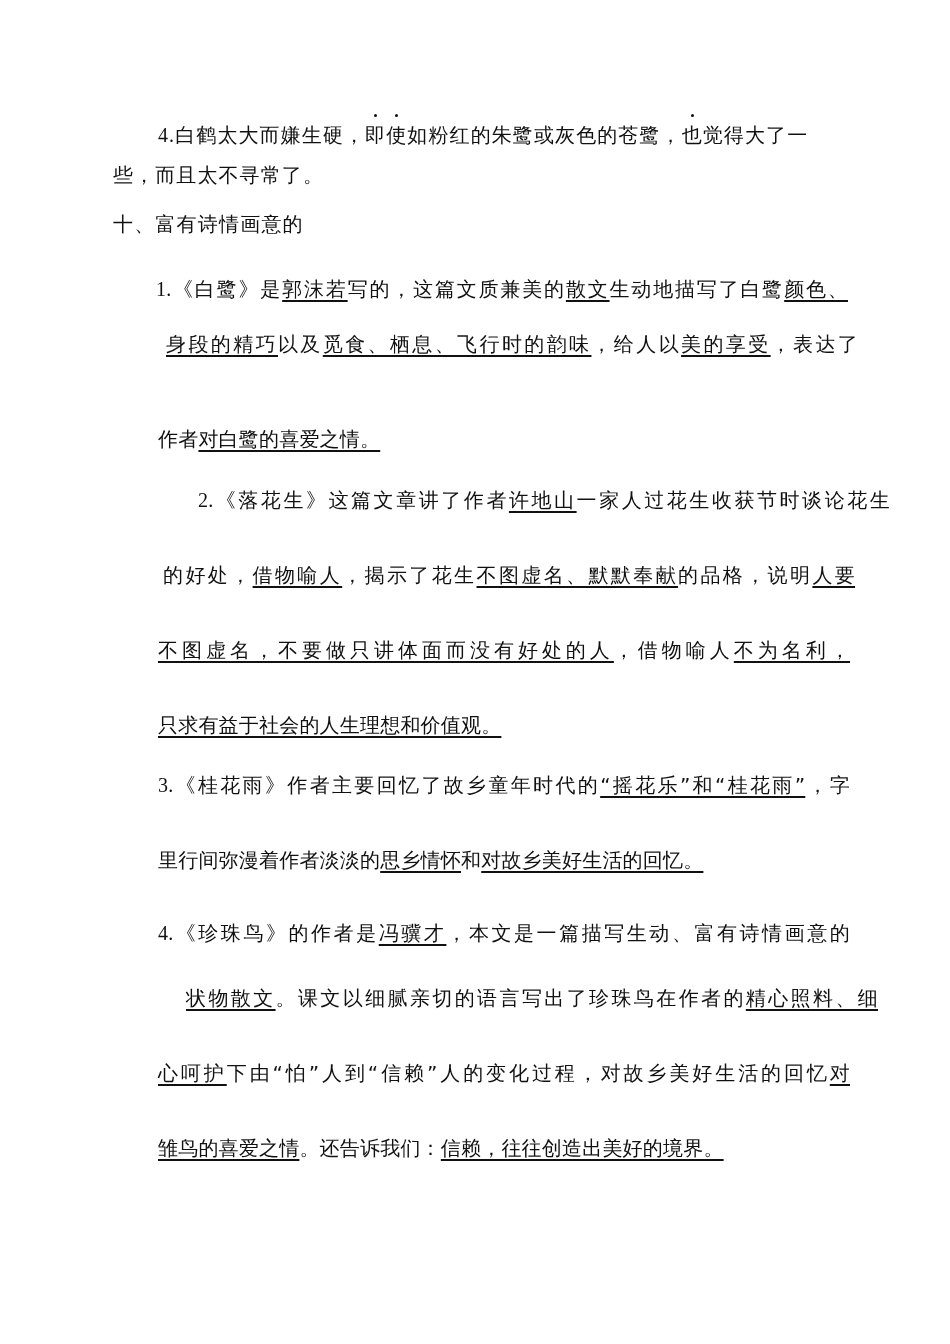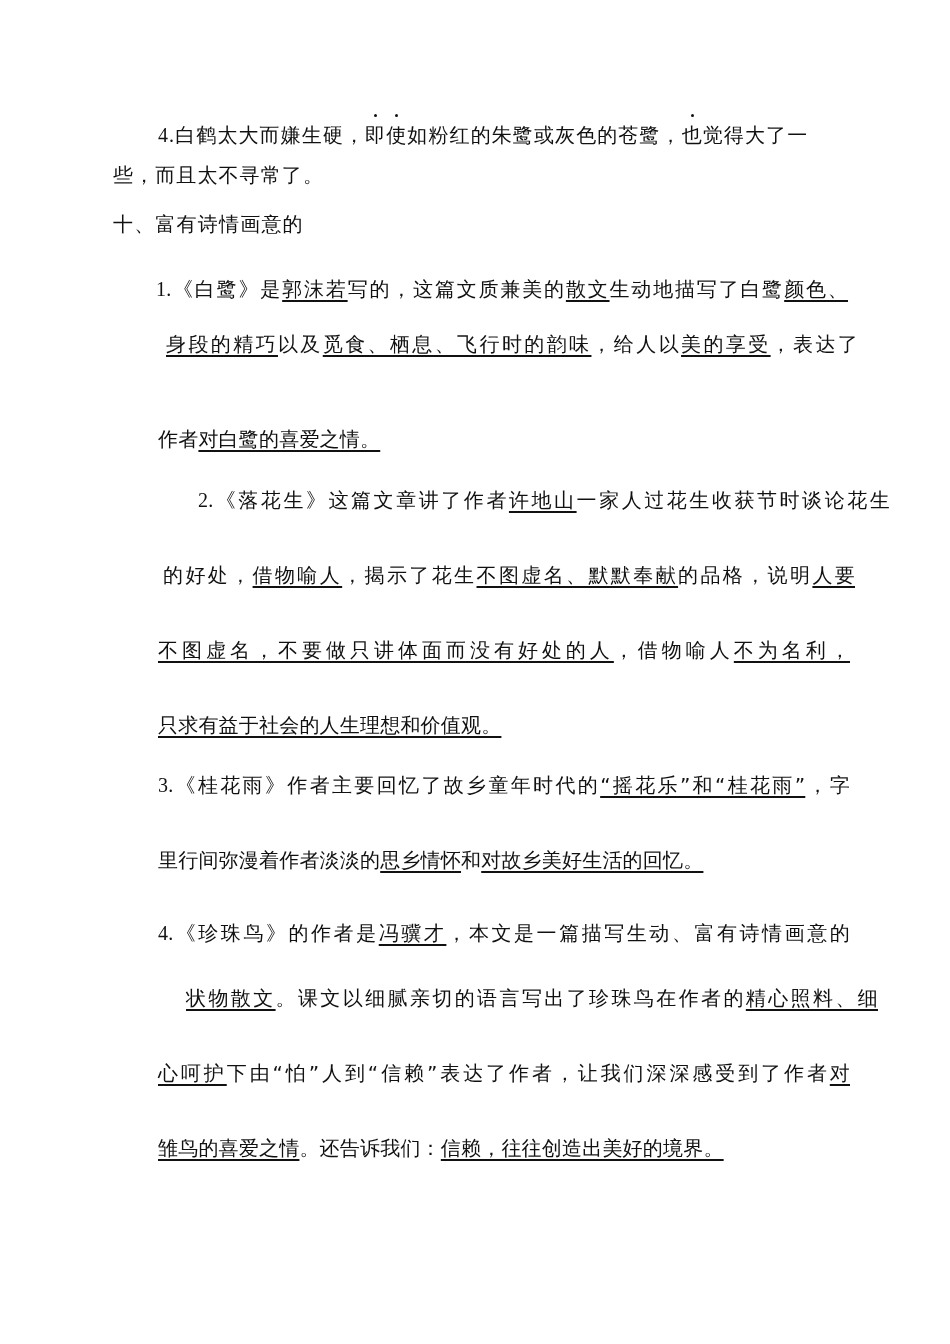--- a/index.html
+++ b/index.html
@@ -63,15 +63,15 @@
     <div class="line" style="left: 158px; top: 332px; width: 692px; text-align: justify; text-align-last: justify; margin-left: 8px;"><span class="u">身段的精巧</span><span>以及</span><span class="u">觅食、栖息、飞行时的韵味</span><span>，给人以</span><span class="u">美的享受</span><span>，表达了</span></div>
     <div class="line" style="left: 158px; top: 427px; width: 692px;"><span>作者</span><span class="u">对白鹭的喜爱之情。</span></div>
     <div class="line" style="left: 158px; top: 488px; width: 692px; text-align: justify; text-align-last: justify; margin-left: 40px;"><span class="num">2.</span><span>《落花生》这篇文章讲了作者</span><span class="u">许地山</span><span>一家人过花生收获节时谈论花生</span></div>
     <div class="line" style="left: 163px; top: 563px; width: 692px; text-align: justify; text-align-last: justify;"><span>的好处，</span><span class="u">借物喻人</span><span>，揭示了花生</span><span class="u">不图虚名、默默奉献</span><span>的品格，说明</span><span class="u">人要</span></div>
     <div class="line" style="left: 158px; top: 638px; width: 692px; text-align: justify; text-align-last: justify;"><span class="u">不图虚名，不要做只讲体面而没有好处的人</span><span>，借物喻人</span><span class="u">不为名利，</span></div>
     <div class="line" style="left: 158px; top: 713px; width: 692px;"><span class="u">只求有益于社会的人生理想和价值观。</span></div>
     <div class="line" style="left: 158px; top: 773px; width: 692px; text-align: justify; text-align-last: justify;"><span class="num">3.</span><span>《桂花雨》作者主要回忆了故乡童年时代的</span><span class="u">“摇花乐”和“桂花雨”</span><span>，字</span></div>
     <div class="line" style="left: 158px; top: 848px; width: 692px;"><span>里行间弥漫着作者淡淡的</span><span class="u">思乡情怀</span><span>和</span><span class="u">对故乡美好生活的回忆。</span></div>
     <div class="line" style="left: 158px; top: 921px; width: 692px; text-align: justify; text-align-last: justify;"><span class="num">4.</span><span>《珍珠鸟》的作者是</span><span class="u">冯骥才</span><span>，本文是一篇描写生动、富有诗情画意的</span></div>
     <div class="line" style="left: 158px; top: 986px; width: 692px; text-align: justify; text-align-last: justify; margin-left: 28px;"><span class="u">状物散文</span><span>。课文以细腻亲切的语言写出了珍珠鸟在作者的</span><span class="u">精心照料、细</span></div>
-    <div class="line" style="left: 158px; top: 1061px; width: 692px; text-align: justify; text-align-last: justify;"><span class="u">心呵护</span><span>下由“怕”人到“信赖”表达了作者，让我们深深感受到了作者</span><span class="u">对</span></div>
+    <div class="line" style="left: 158px; top: 1061px; width: 692px; text-align: justify; text-align-last: justify;"><span class="u">心呵护</span><span>下由“怕”人到“信赖”人的变化过程，对故乡美好生活的回忆</span><span class="u">对</span></div>
     <div class="line" style="left: 158px; top: 1136px; width: 692px;"><span class="u">雏鸟的喜爱之情</span><span>。还告诉我们：</span><span class="u">信赖，往往创造出美好的境界。</span></div>
   </div>
 
 </body></html>

